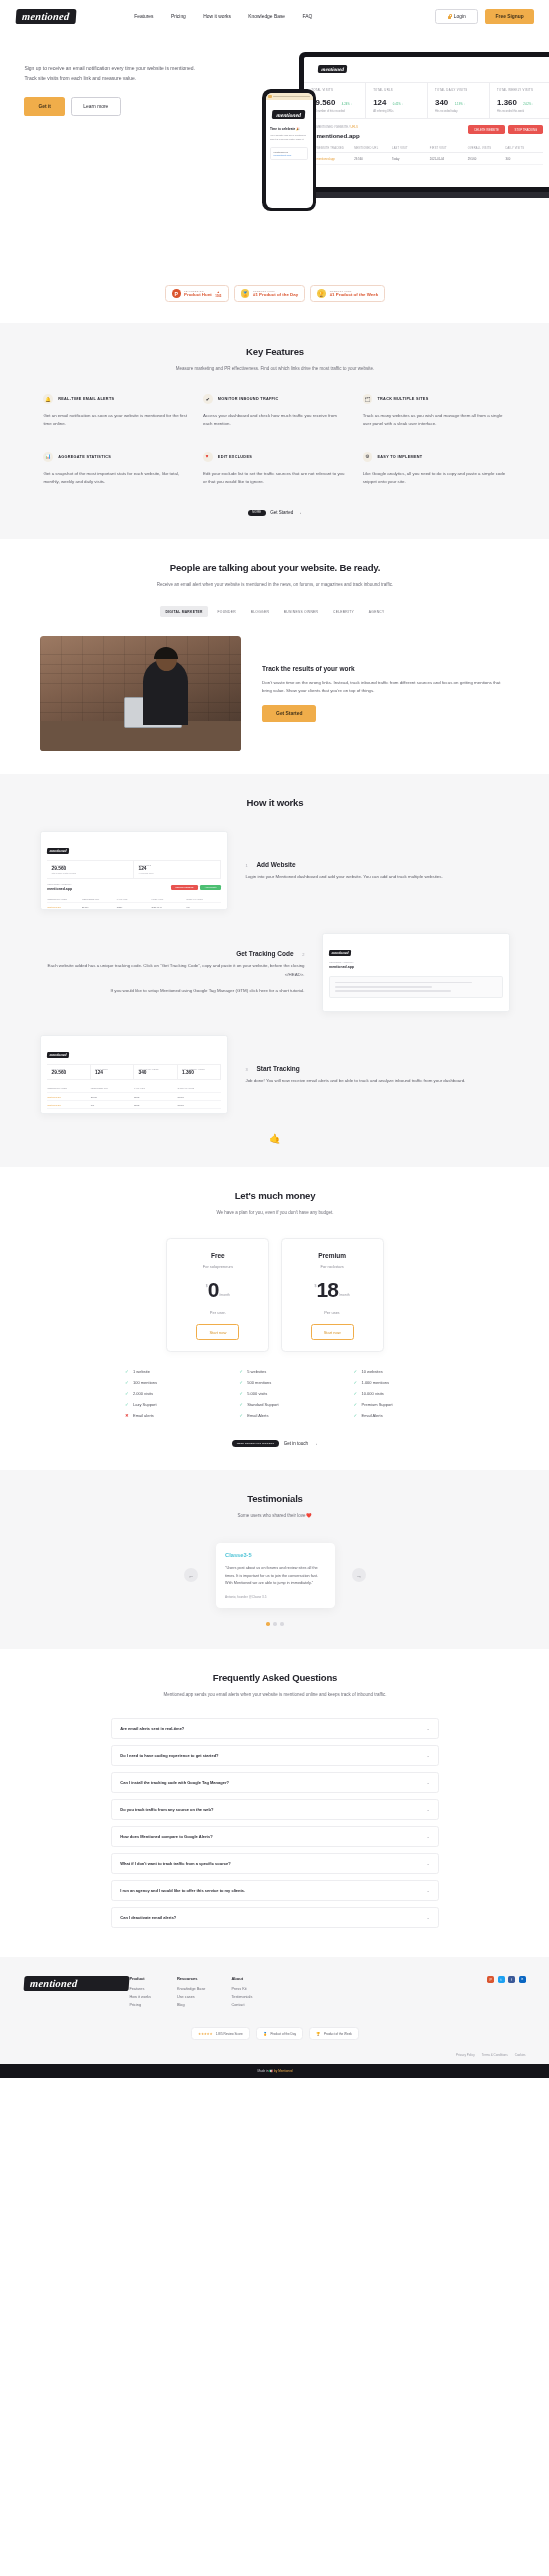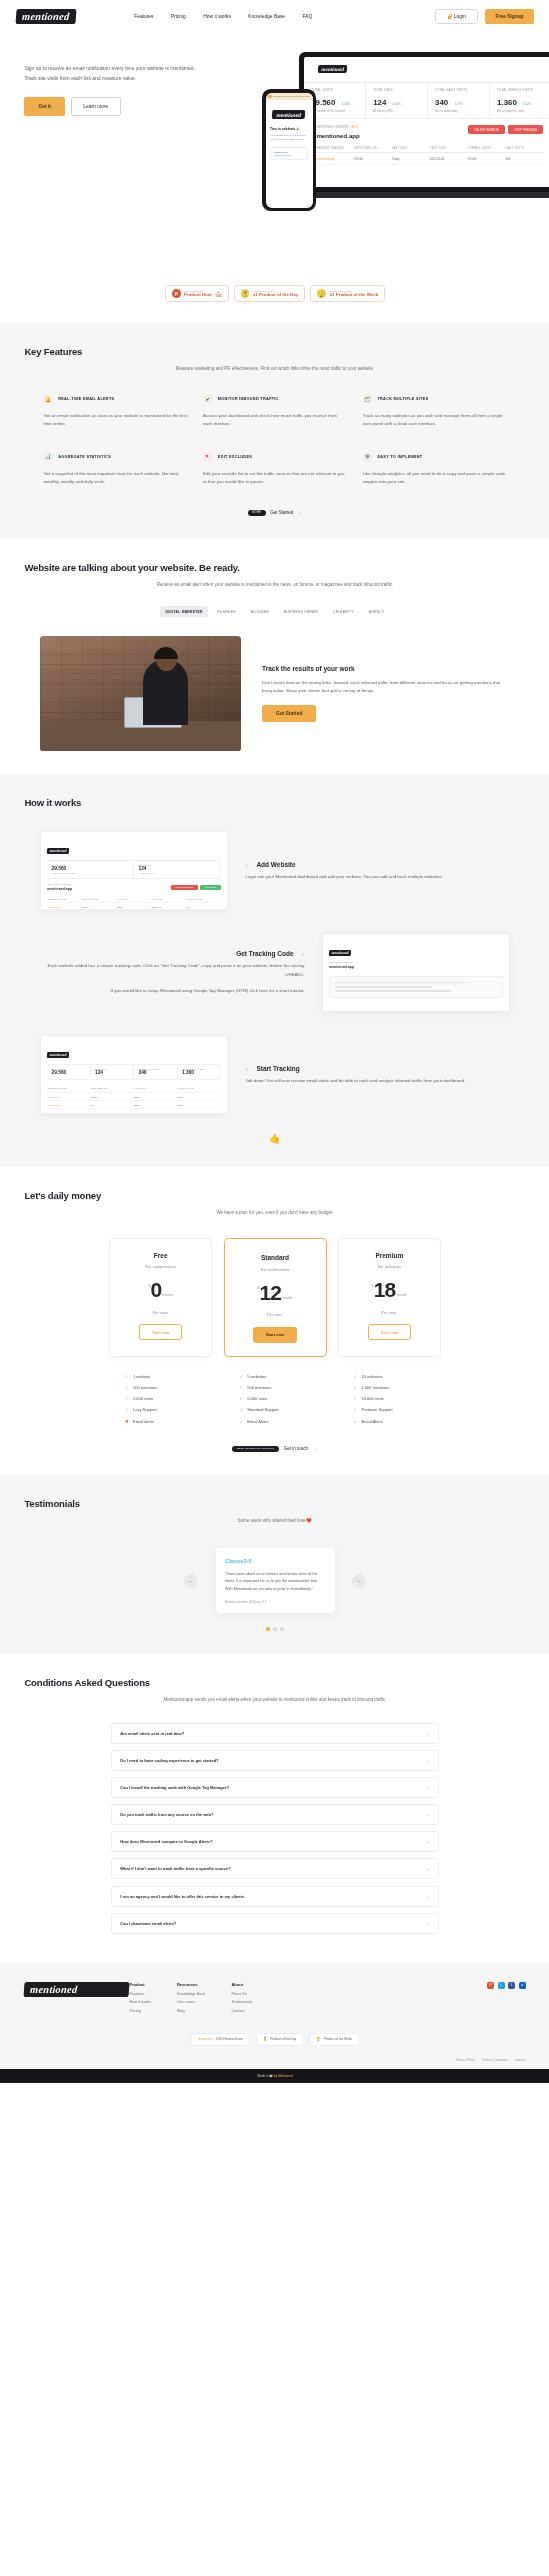--- a/index.html
+++ b/index.html
@@ -138,21 +138,21 @@
   .badge-txt .sm { font-size: 2.3px; color: #b08a7d; letter-spacing: 0.3px; text-transform: uppercase; }
   .badge-txt .bg { font-size: 4.4px; color: #da552f; font-weight: 700; white-space: nowrap; }
   .badge-up { margin-left: auto; text-align: center; }
   .badge-up .car { font-size: 3.1px; color: #da552f; }
   .badge-up .cnt { font-size: 2.8px; color: #da552f; font-weight: 700; }
 
   
   .sec-gray { background: #f6f6f7; }
   .sec-white { background: #ffffff; }
   .sec { padding: 23px 24.4px; }
-  .sec h2 { font-size: 9.6px; font-weight: 700; color: #26262e; letter-spacing: -0.2px; }
+  .sec h2 { font-size: 9.6px; font-weight: 700; text-align: center; color: #26262e; letter-spacing: -0.2px; }
   .sec .lead { font-size: 4.5px; color: #6e6e78; text-align: center; line-height: 2.0; margin-top: 7px; }
 
   .feat-grid { display: grid; grid-template-columns: repeat(3, 1fr); gap: 23px 15.7px; margin-top: 21px; padding: 0 19px; }
   .feat-head { display: flex; align-items: center; gap: 5.2px; }
   .feat-ico { width: 9.6px; height: 9.6px; border-radius: 50%; background: #f2ede3; display: flex; align-items: center; justify-content: center; font-size: 4.8px; }
   .feat-title { font-size: 3.8px; font-weight: 700; letter-spacing: 0.3px; color: #26262e; }
   .feat-body { font-size: 4.4px; color: #5c5c66; line-height: 1.95; margin-top: 7.9px; }
 
   .cta-pill { display: flex; justify-content: center; margin-top: 23px; }
   .pill {
@@ -462,21 +462,21 @@
           <span class="tag">MORE</span>
           <span>Get Started</span>
           <span>→</span>
         </div>
       </div>
     </div>
   </div>
 
   <div class="sec-white">
     <div class="sec">
-      <h2>Website are talking about your website. Be ready.</h2>
+      <h2>People are talking about your website. Be ready.</h2>
       <div class="lead">Receive an email alert when your website is mentioned in the news, on forums, or magazines and track inbound traffic.</div>
       <div class="tabs">
         <div class="tab active">DIGITAL MARKETER</div>
         <div class="tab">FOUNDER</div>
         <div class="tab">BLOGGER</div>
         <div class="tab">BUSINESS OWNER</div>
         <div class="tab">CELEBRITY</div>
         <div class="tab">AGENCY</div>
       </div>
       <div class="split">
@@ -619,45 +619,34 @@
           <p>Job done! You will now receive email alerts and be able to track and analyze inbound traffic from your dashboard.</p>
         </div>
       </div>
 
       <div class="hand">🤙</div>
     </div>
   </div>
 
   <div class="sec-white">
     <div class="sec">
-      <h2>Let's daily money</h2>
+      <h2>Let's much money</h2>
       <div class="lead">We have a plan for you, even if you don't have any budget.</div>
 
       <div class="plans">
         <div class="plan">
           <h3>Free</h3>
           <div class="who">For solopreneurs</div>
           <div class="price">
             <span class="cur">$</span>
             <span class="amt">0</span>
             <span class="per">/month</span>
           </div>
           <div class="peruser">Per user.</div>
           <div class="plan-btn out">Start now</div>
-        </div>
-        <div class="plan feat">
-          <h3>Standard</h3>
-          <div class="who">For multitaskers</div>
-          <div class="price">
-            <span class="cur">$</span>
-            <span class="amt">12</span>
-            <span class="per">/month</span>
-          </div>
-          <div class="peruser">Per user.</div>
-          <div class="plan-btn solid">Start now</div>
         </div>
         <div class="plan">
           <h3>Premium</h3>
           <div class="who">For rockstars</div>
           <div class="price">
             <span class="cur">$</span>
             <span class="amt">18</span>
             <span class="per">/month</span>
           </div>
           <div class="peruser">Per user.</div>
@@ -760,21 +749,21 @@
       <div class="dots">
         <div class="dot on"></div>
         <div class="dot"></div>
         <div class="dot"></div>
       </div>
     </div>
   </div>
 
   <div class="sec-white">
     <div class="sec">
-      <h2>Conditions Asked Questions</h2>
+      <h2>Frequently Asked Questions</h2>
       <div class="lead">Mentioned.app sends you email alerts when your website is mentioned online and keeps track of inbound traffic.</div>
       <div class="faqs">
         <div class="faq">
             <div class="q">Are email alerts sent in real-time?</div>
             <div class="chev">⌄</div>
           </div>
         <div class="faq">
             <div class="q">Do I need to have coding experience to get started?</div>
             <div class="chev">⌄</div>
           </div>

